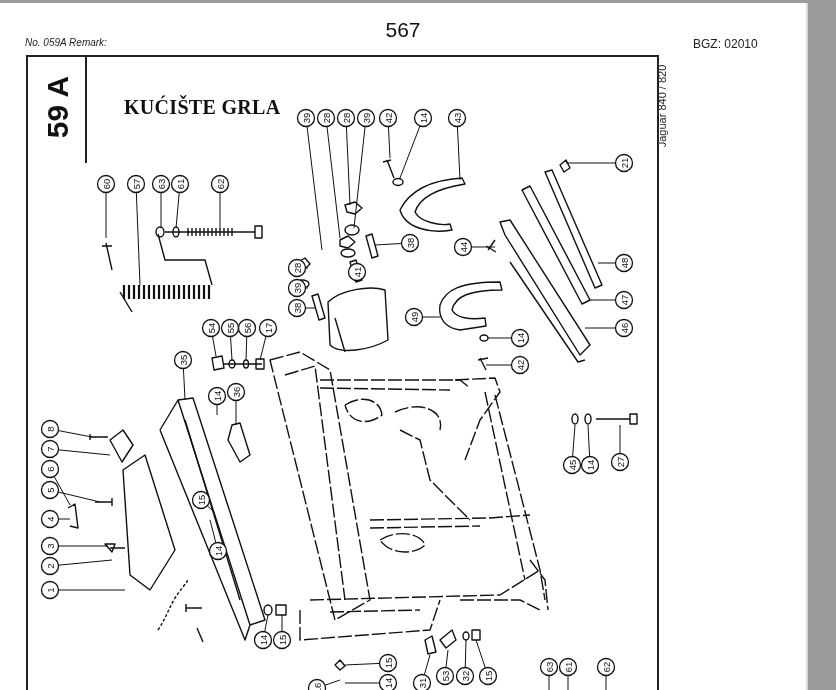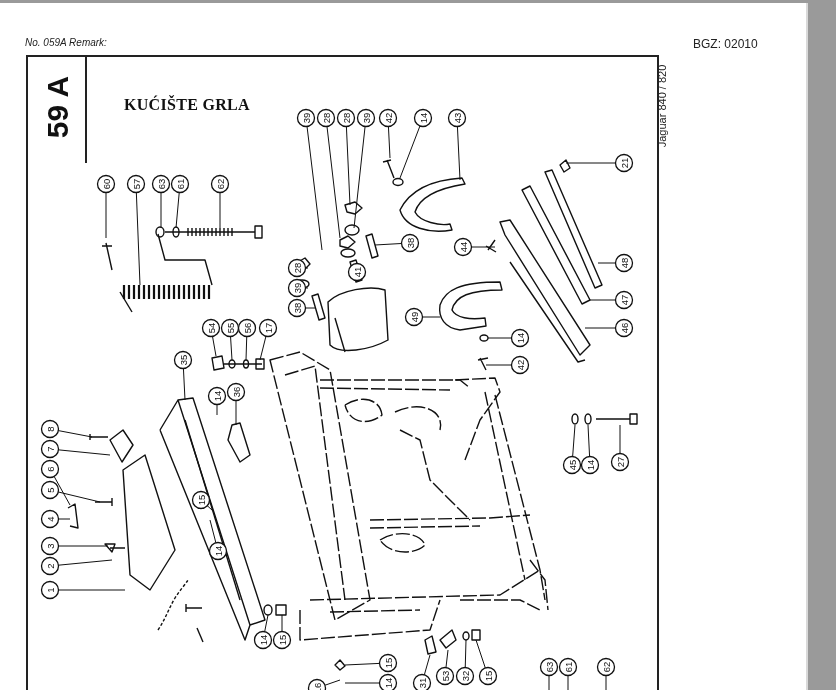--- a/index.html
+++ b/index.html
@@ -6,32 +6,33 @@
   body{width:836px;height:690px;overflow:hidden;background:#9a9a9a;position:relative;font-family:"Liberation Sans",sans-serif;}
   .topbar{position:absolute;left:0;top:0;width:836px;height:3px;background:#9a9a9a;}
   .page{position:absolute;left:0;top:3px;width:806px;height:687px;background:#ffffff;border-right:2px solid #d9d9d9;overflow:hidden;}
   .scroll-track{position:absolute;left:808px;top:0;width:28px;height:690px;background:#9a9a9a;}
   .page-num{position:absolute;left:0;width:806px;top:15px;text-align:center;font-size:21px;color:#111;}
   .hdr-left{position:absolute;left:25px;top:34px;font-size:10px;color:#222;font-style:italic;}
   .hdr-right{position:absolute;left:693px;top:34px;font-size:12px;color:#222;text-align:center;}
   .frame{position:absolute;left:26px;top:52px;width:633px;height:660px;border:2px solid #222;border-bottom:none;box-sizing:border-box;}
   .sec-box{position:absolute;left:26px;top:52px;width:61px;height:108px;border-right:2px solid #222;box-sizing:border-box;}
   .sec-num{position:absolute;left:-18px;top:37px;width:100px;height:30px;transform:rotate(-90deg);font-size:30px;font-weight:bold;text-align:center;color:#111;line-height:30px;}
-  .title{position:absolute;left:124px;top:93px;font-family:"Liberation Serif",serif;font-weight:bold;font-size:16px;color:#111;letter-spacing:0.3px;}
+  .title{position:absolute;left:124px;top:93px;font-family:"Liberation Serif",serif;font-weight:bold;font-size:20px;color:#111;letter-spacing:0.3px;}
   .model{position:absolute;left:608px;top:96px;width:110px;height:14px;transform:rotate(-90deg);font-size:11px;color:#222;text-align:center;}
   svg.drawing{position:absolute;left:0;top:0;}
   .callout circle{fill:#fff;stroke:#111;stroke-width:1.3;}
   .callout text{font-family:"Liberation Sans",sans-serif;font-size:9.5px;fill:#111;}
 </style>
 </head>
 <body>
 
 <div class="topbar"></div>
 
 <div class="page">
+  <div class="page-num">567</div>
   <div class="hdr-left">No. 059A   Remark:</div>
   <div class="hdr-right">BGZ: 02010</div>
 
   <div class="frame"></div>
   <div class="sec-box">
     <div class="sec-num">59 A</div>
   </div>
   <div class="title">KUĆIŠTE GRLA</div>
   <div class="model">Jaguar 840 / 820</div>
 

